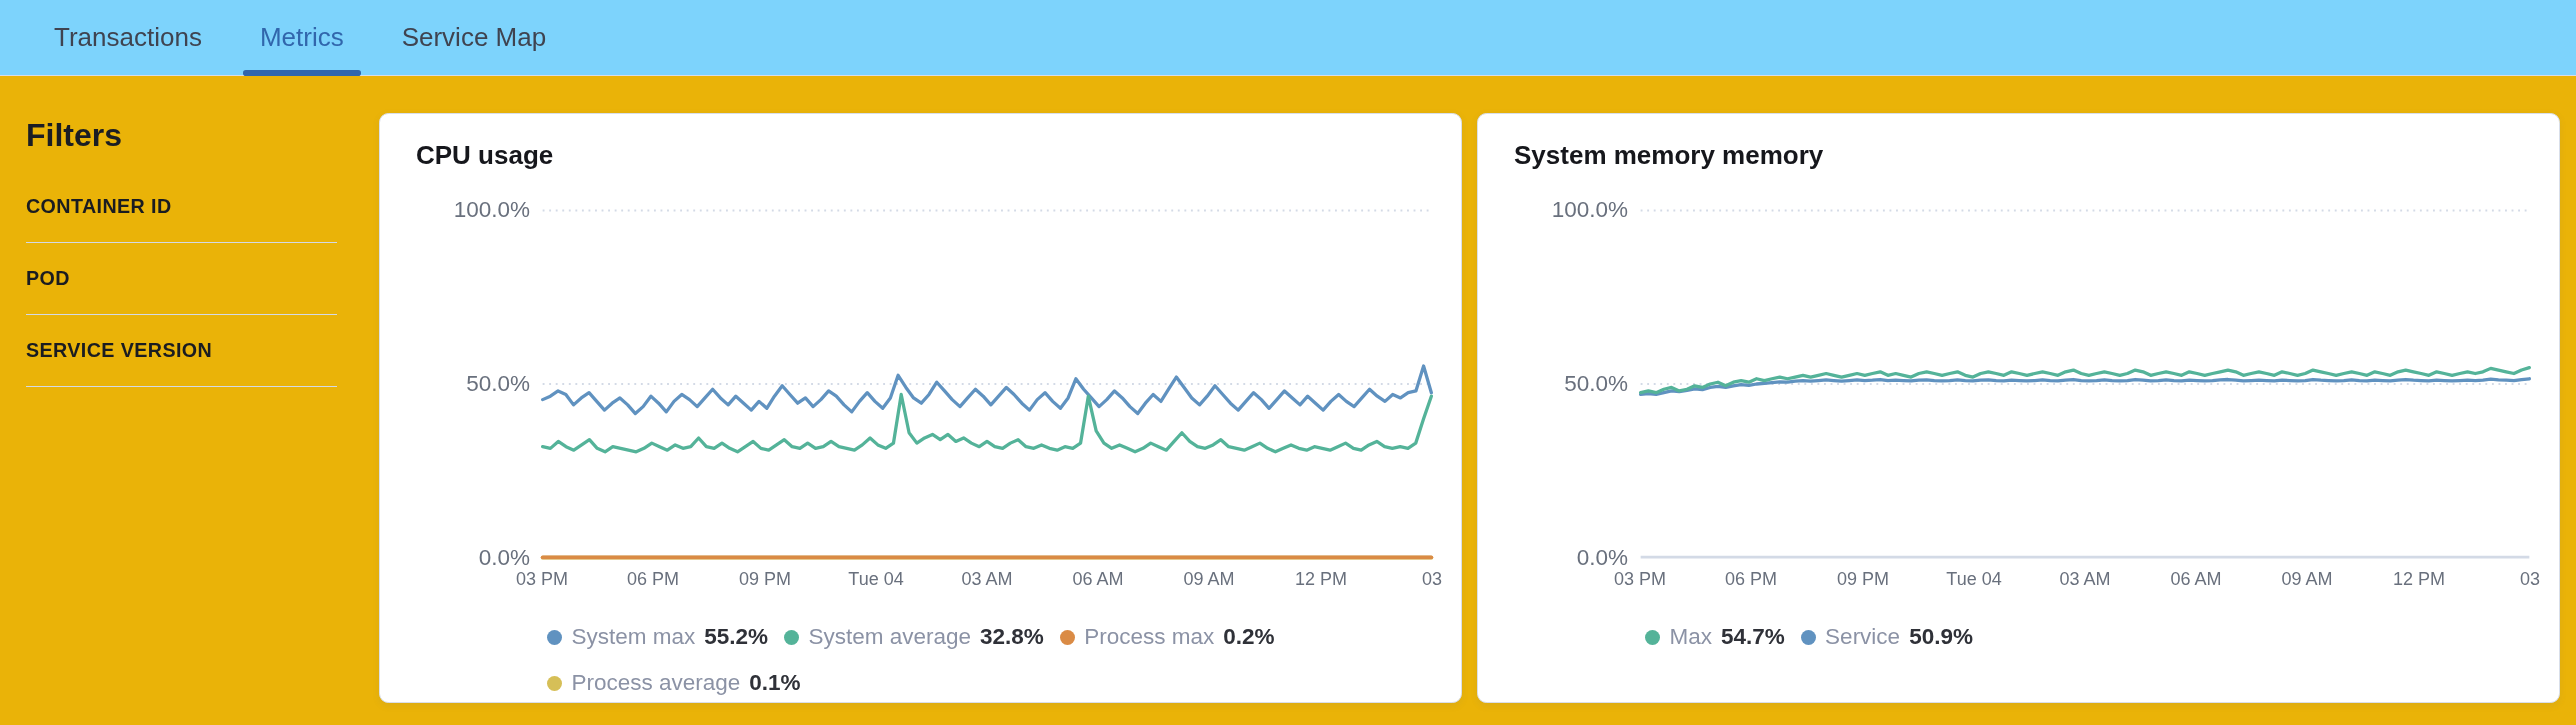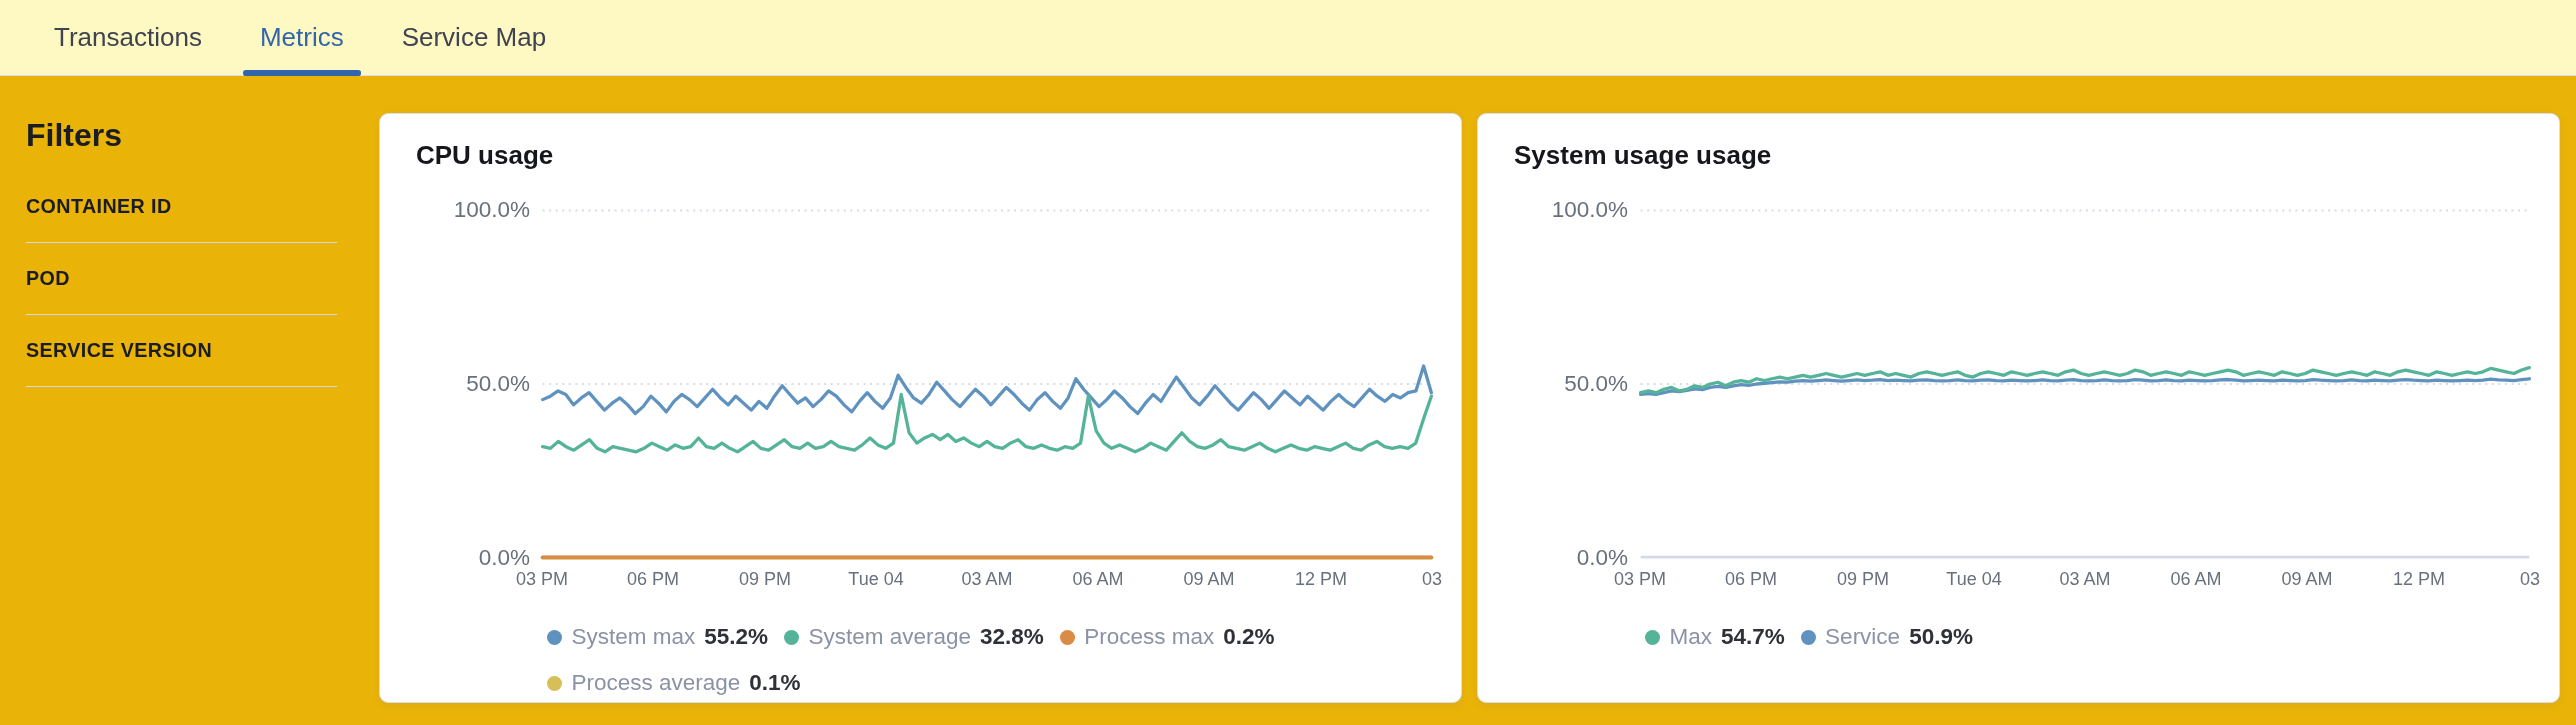--- a/index.html
+++ b/index.html
@@ -7,21 +7,21 @@
   body {
     font-family:"Liberation Sans", sans-serif;
     background:#ffffff;
     position:relative;
     overflow:hidden;
     color:#343741;
   }
   
   .topbar {
     position:absolute; left:0; top:0; width:2576px; height:76px;
-    background:#fef9c3; border-bottom:1.9px solid #d8dde8;
+    background:#7dd3fc; border-bottom:1.9px solid #d8dde8;
   }
   .tabs { display:flex; gap:24px; padding-left:37px; height:74px; align-items:stretch; }
   .tab {
     display:flex; align-items:center; padding:0 17px;
     font-size:26px; color:#3f4350; cursor:pointer; position:relative; white-space:nowrap;
   }
   .tab.active { color:#3166ac; }
   .tab.active::after {
     content:""; position:absolute; left:0; right:0; bottom:-1.9px; height:5.6px;
     background:#3166ac; border-radius:2.8px;
@@ -138,21 +138,21 @@
           <div class="legend-item">
             <span class="legend-dot" style="background: rgb(214, 191, 87);"></span>
             <span class="legend-label">Process average</span>
             <span class="legend-value">0.1%</span>
           </div>
         </div>
       </div>
   </section>
 
   <section class="card mem">
-    <h2 class="card-title">System usage usage</h2>
+    <h2 class="card-title">System memory memory</h2>
     <div class="chart">
         <div class="y-label" style="left: 19px; top: 96px;">100.0%</div>
         <div class="y-label" style="left: 19px; top: 270px;">50.0%</div>
         <div class="y-label" style="left: 19px; top: 444px;">0.0%</div>
         <div class="x-tick" style="left: 162px;">03 PM</div>
         <div class="x-tick" style="left: 273px;">06 PM</div>
         <div class="x-tick" style="left: 385px;">09 PM</div>
         <div class="x-tick" style="left: 496px;">Tue 04</div>
         <div class="x-tick" style="left: 607px;">03 AM</div>
         <div class="x-tick" style="left: 718px;">06 AM</div>

